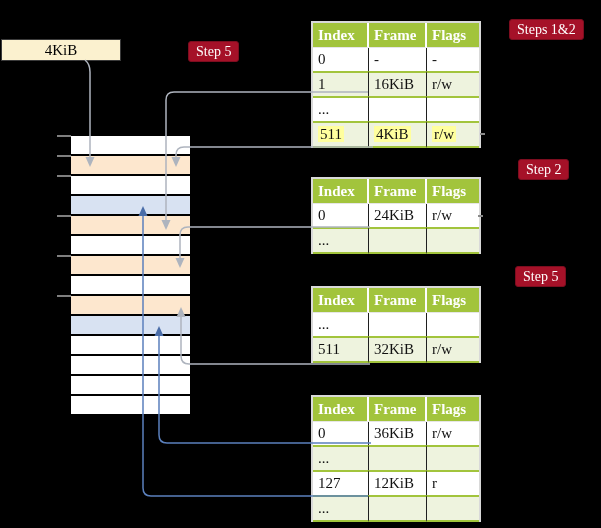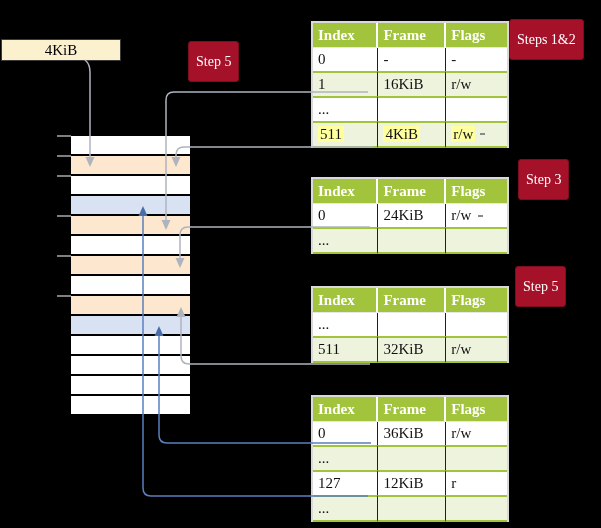--- a/index.html
+++ b/index.html
@@ -13,39 +13,39 @@
   
   .frame-box{
     position:absolute;left:1px;top:39px;width:118px;height:20px;
     background:var(--frame-box-bg);border:1px solid #3a3a3a;
     color:#000;font-size:15px;line-height:20px;text-align:center;
   }
 
   
   .step-label{
     position:absolute;background:var(--label-red-bg);color:#fff;
-    font-size:14px;line-height:17px;padding:11px 7px;border-radius:3px;
+    font-size:14px;line-height:17px;padding:1px 7px;border-radius:3px;
     border:1px solid #7d0d1f;white-space:nowrap;
   }
   #step0{left:188px;top:41px;}
   #steps12{left:509px;top:19px;}
   #step3{left:518px;top:159px;}
   #step4{left:515px;top:266px;}
 
   
   #memory-stack{position:absolute;left:71px;top:136px;width:119px;}
   .mrow{height:18px;border-bottom:2px solid #000;}
   .mrow.white{background:var(--row-white);}
   .mrow.orange{background:var(--row-orange);}
   .mrow.blue{background:var(--row-blue);}
   .tick{position:absolute;left:57px;width:14px;height:2px;background:#7f7f7f;}
 
   
   table.ptable{
-    position:absolute;left:311px;width:198px;
+    position:absolute;left:311px;width:170px;
     border-collapse:separate;border-spacing:0;
     border:2px solid var(--table-border-light);border-bottom-width:0;
     table-layout:fixed;
   }
   .ptable th{
     background:var(--table-header-bg);color:#fff;font-weight:bold;
     font-size:15px;text-align:left;padding:2px 5px;height:20px;
     border-right:2px solid #fdfdfd;border-bottom:1px solid #e6e6e6;
   }
   .ptable th:last-child{border-right:none;}
@@ -65,21 +65,21 @@
 </style>
 </head>
 <body>
 
 <div id="canvas">
 
   <div class="frame-box">4KiB</div>
 
   <div class="step-label" id="step0">Step 5</div>
   <div class="step-label" id="steps12">Steps 1&amp;2</div>
-  <div class="step-label" id="step3">Step 3</div>
+  <div class="step-label" id="step3">Step 2</div>
   <div class="step-label" id="step4">Step 5</div>
 
   <div id="memory-stack">
       <div class="mrow white"></div>
       <div class="mrow orange"></div>
       <div class="mrow white"></div>
       <div class="mrow blue"></div>
       <div class="mrow orange"></div>
       <div class="mrow white"></div>
       <div class="mrow orange"></div>

